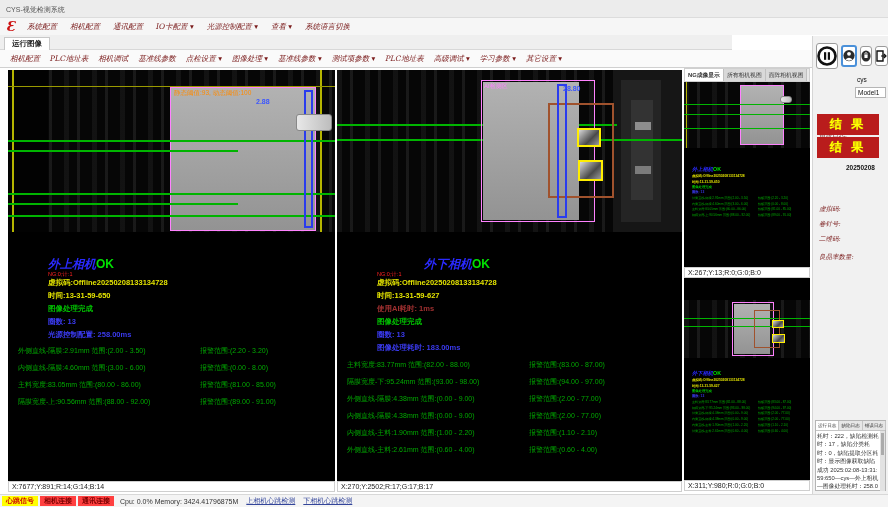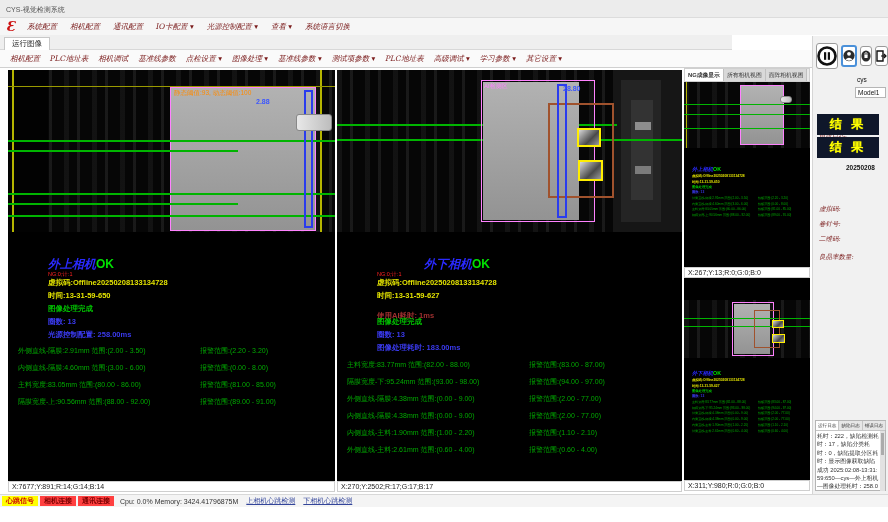--- a/index.html
+++ b/index.html
@@ -5,21 +5,21 @@
   * { margin:0; padding:0; box-sizing:border-box; }
   body { font-family:"Liberation Sans", sans-serif; background:#fff; }
   #app { position:relative; width:888px; height:522px; background:#fff; overflow:hidden; }
 
   
   .titlebar { position:absolute; left:0; top:0; width:888px; height:18px; background:#ececec; border-bottom:1px solid #dcdcdc; }
   .titlebar .title { position:absolute; left:6px; top:5px; font-size:7px; color:#555; }
   .menubar { position:absolute; left:0; top:18px; width:888px; height:17px; background:#f6f6f6; display:flex; align-items:center; }
   .logo { width:13px; height:13px; margin-left:6px; margin-right:8px; color:#cc1111; font-family:"DejaVu Serif", serif; font-style:italic; font-weight:bold; font-size:13px; line-height:13px; }
   .menubar .mitem { font-size:7.5px; color:#7a1b1b; font-family:"DejaVu Serif", serif; font-style:italic; margin-right:13px; cursor:default; }
-  .tabstrip { position:absolute; left:0; top:35px; width:732px; height:15px; background:#efefef; border-bottom:1px solid #d8d8d8; }
+  .tabstrip { position:absolute; left:0; top:35px; width:732px; height:15px; background:#efefef; border-bottom:1px solid #d8d8d8;font-weight:bold; }
   .runtab { position:absolute; left:4px; top:2px; height:13px; padding:0 7px; background:#fff; border:1px solid #c8c8c8; border-bottom:none; font-size:7.5px; color:#222; line-height:12px; }
   .toolbar { position:absolute; left:0; top:50px; width:888px; height:18px; background:#fafafa; border-bottom:1px solid #d0d0d0; display:flex; align-items:center; }
   .toolbar .titem { font-size:7.5px; color:#7a1b1b; font-family:"DejaVu Serif", serif; font-style:italic; margin-left:10px; cursor:default; white-space:nowrap; }
 
   
   .view { position:absolute; background:#000; }
   .canvas { position:absolute; left:0; top:0; width:100%; background:#000; overflow:hidden; }
   .coordbar { position:absolute; left:0; width:100%; height:11px; background:#fff; border:1px solid #cfcfcf; font-size:7px; color:#222; line-height:9px; padding-left:3px; }
 
   .imgarea { position:absolute; left:0; top:0; width:100%; height:162px; background:#060606; overflow:hidden; }
@@ -41,21 +41,21 @@
   .machinery { position:absolute; top:0; height:162px; background:#161616; }
   .machinery .blk { position:absolute; }
 
   .cam-title { position:absolute; font-size:12px; font-weight:bold; color:#2a2aff; font-family:"DejaVu Serif", serif; font-style:italic; white-space:nowrap; }
   .cam-title .ok { color:#00e000; font-family:"Liberation Sans",sans-serif; font-style:normal; }
   .cam-sub { position:absolute; font-size:5.5px; color:#ff2222; }
   .tline { position:absolute; font-size:7.5px; white-space:nowrap; font-weight:bold; }
   .t-yellow { color:#e3e300; }
   .t-green { color:#00c000; }
   .t-blue { color:#3a3aee; }
-  .t-dred { color:#a03030;margin-top:7px; }
+  .t-dred { color:#a03030; }
   .mrow { position:absolute; left:0; width:100%; height:14px; }
   .mrow .mval { position:absolute; left:10px; font-size:7px; color:#00a800; white-space:nowrap; }
   .mrow .malarm { position:absolute; left:192px; font-size:7px; color:#00a800; white-space:nowrap; }
 
   
   .minitabs { position:absolute; left:684px; top:68px; width:126px; height:14px; background:#e9e9e9; display:flex; border:1px solid #cfcfcf; }
   .minitab { font-size:5.8px; color:#333; padding:2px 3px 0 3px; background:#d9d9d9; border-right:1px solid #c0c0c0; white-space:nowrap; }
   .minitab.active { background:#fff; font-weight:bold; }
   .mini-textwrap { position:absolute; width:280px; transform:scale(0.44); transform-origin:0 0; }
   .mini-textwrap .cam-title { position:static; display:block; }
@@ -65,21 +65,21 @@
   .minirow .malarm { font-size:7px; color:#00a800; white-space:nowrap; }
 
   
   .rpanel { position:absolute; left:812px; top:36px; width:76px; height:458px; background:#f1f1f1; border-left:1px solid #d5d5d5; }
   .btnrow { position:absolute; left:3px; top:6px; width:72px; height:28px; display:flex; align-items:center; gap:3px; }
   .icobtn { background:#fff; border:1px solid #9a9a9a; border-radius:3px; display:flex; align-items:center; justify-content:center; }
   .icobtn.focused { border:2px solid #4a90d9; }
   .plabel { position:absolute; font-size:6.5px; color:#7a1b1b; font-family:"DejaVu Serif", serif; font-style:italic; white-space:nowrap;margin-top:41px; }
   .pvalue { position:absolute; font-size:6.5px; color:#111; white-space:nowrap; }
   .modelfield { position:absolute; border:1px solid #b5b5b5; background:#fff; font-size:6.5px; color:#111; padding:1px 2px; }
-  .resultbox { position:absolute; left:4px; width:62px; height:21px; background:#0f172a; display:flex; align-items:center; justify-content:center; }
+  .resultbox { position:absolute; left:4px; width:62px; height:21px; background:#b91c1c; display:flex; align-items:center; justify-content:center; }
   .resultbox span { color:#ffff00; font-weight:bold; font-size:12px; letter-spacing:3px; text-shadow:0 0 1px #c8c800; }
   .logpanel { position:absolute; left:2px; top:384px; width:71px; height:71px; background:#fff; border:1px solid #b5b5b5; }
   .logtabs { display:flex; height:10px; background:#e6e6e6; border-bottom:1px solid #c5c5c5; }
   .logtab { font-size:4.6px; padding:2px 2px 0 2px; color:#333; border-right:1px solid #c5c5c5; white-space:nowrap; }
   .logtab.active { background:#fff; }
   .logtext { position:absolute; left:1px; top:11px; width:63px; height:58px; font-size:5.8px; color:#333; line-height:1.45; overflow:hidden; word-break:break-all; }
   .logscroll { position:absolute; right:0; top:10px; width:5px; height:60px; background:#e2e2e2; }
   .logscroll .thumb { position:absolute; left:1px; top:2px; width:3px; height:22px; background:#ababab; }
 
   

